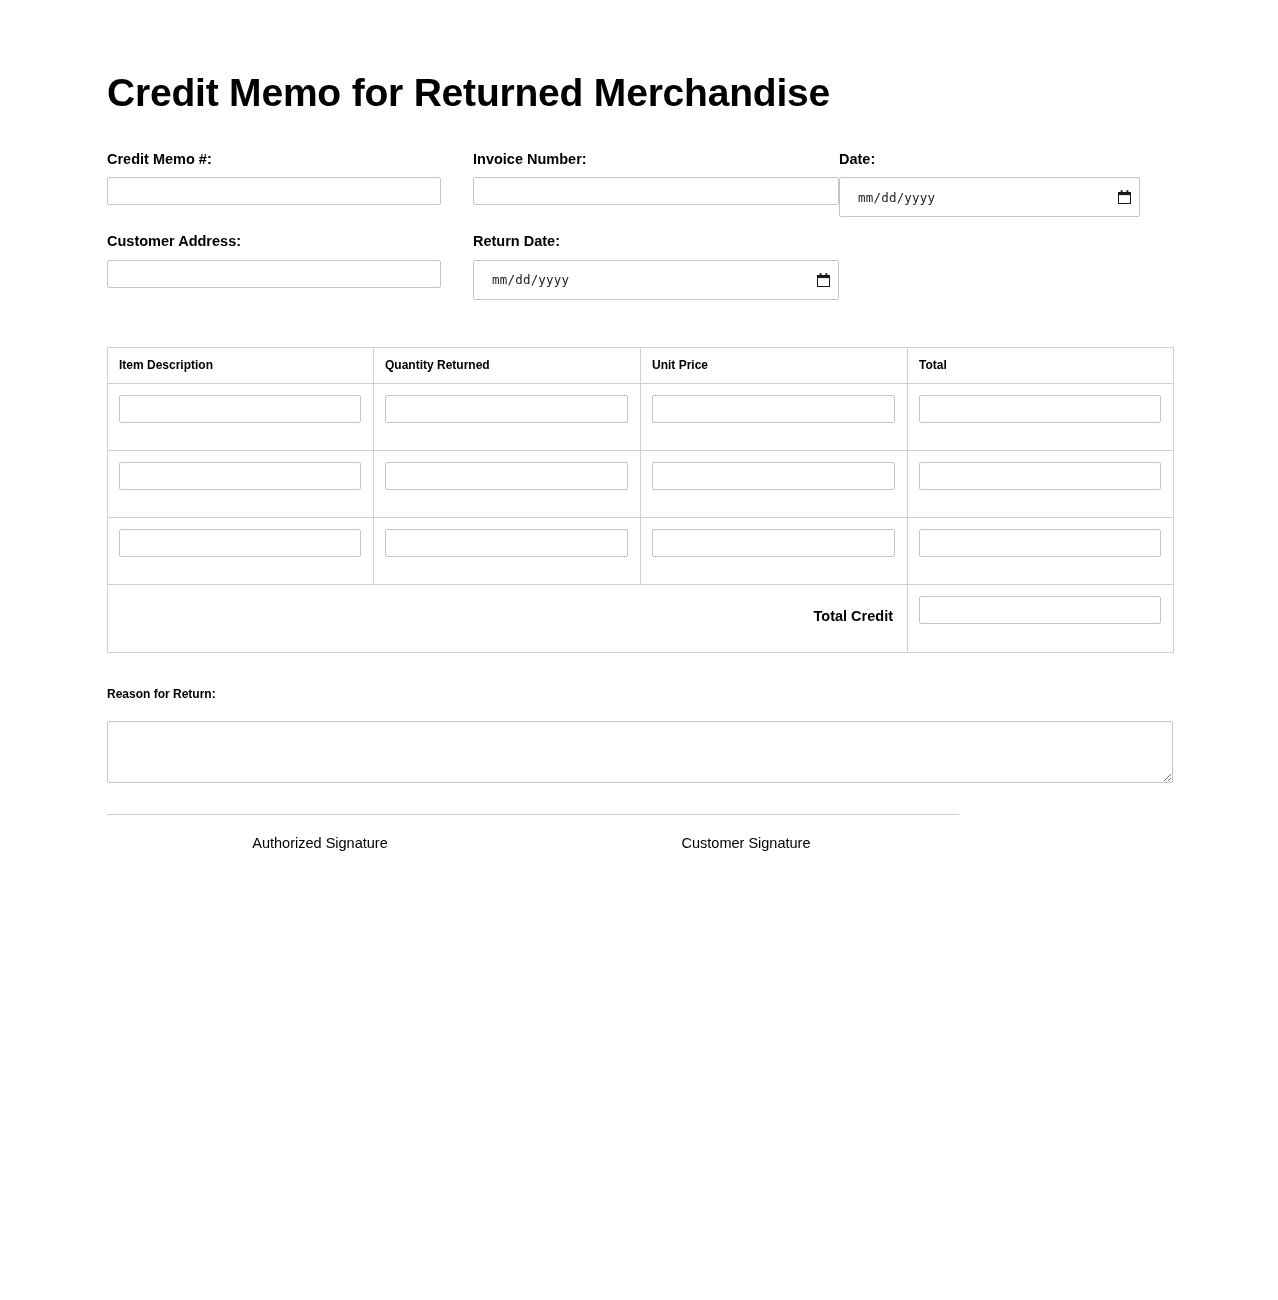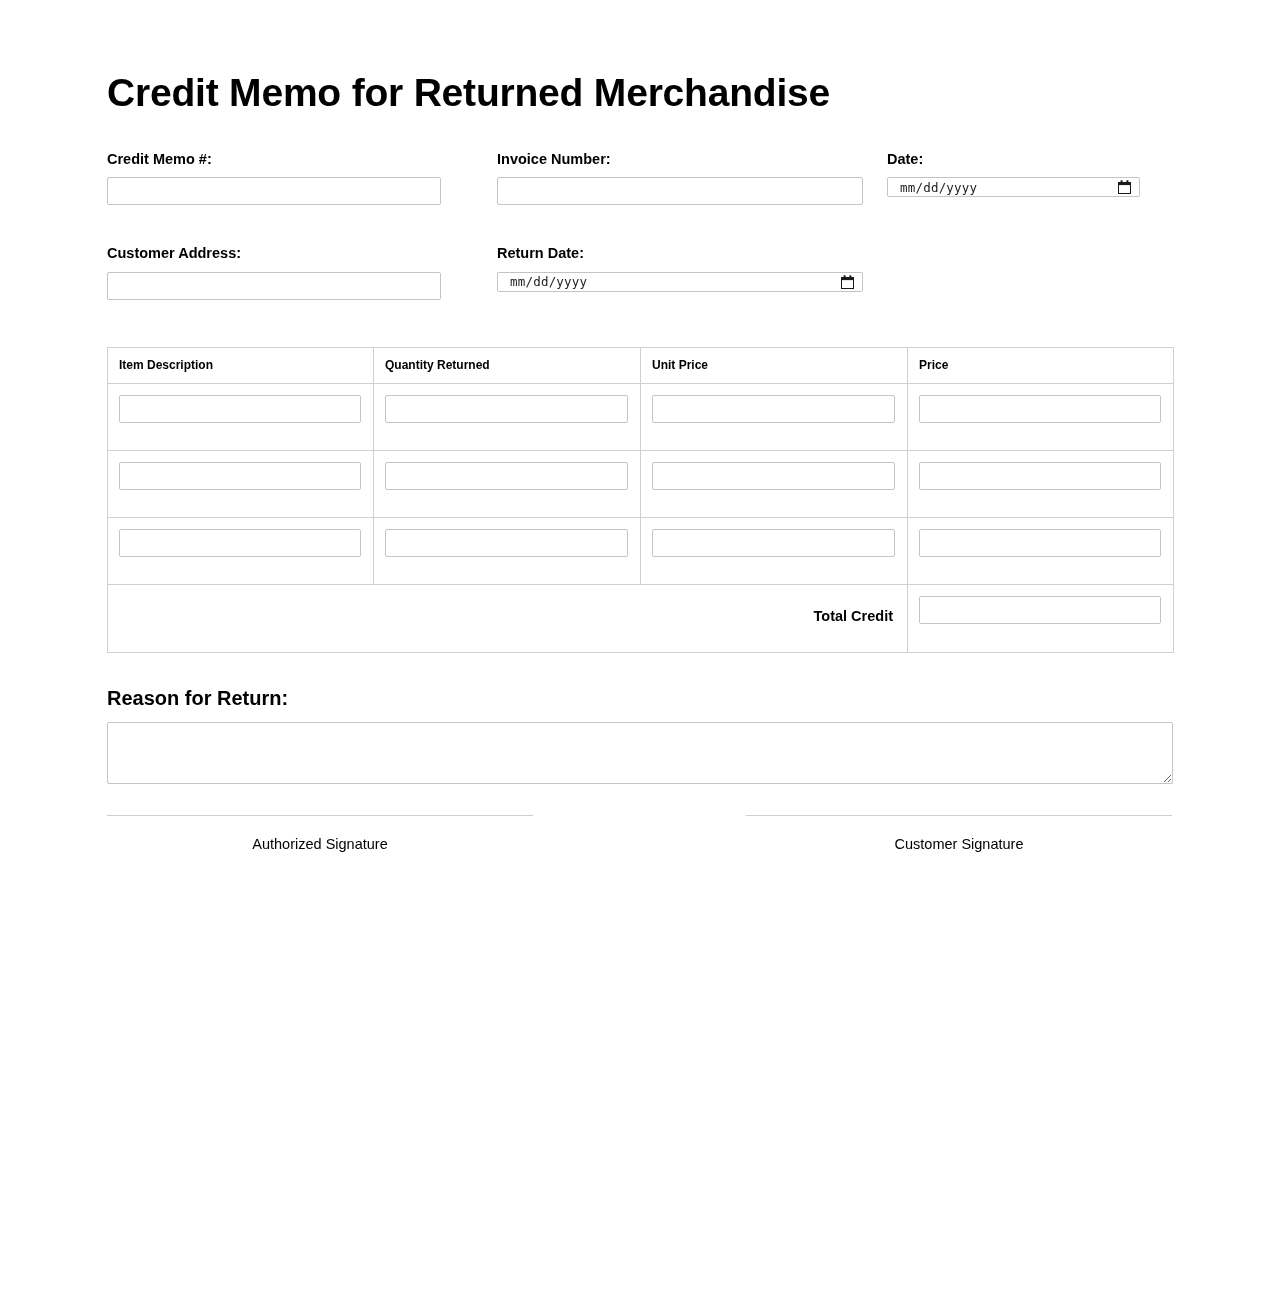--- a/index.html
+++ b/index.html
@@ -28,21 +28,20 @@
     margin: 0 0 34px 0;
     line-height: 1.2;
   }
 
   
   .field-grid {
     display: grid;
     grid-template-columns: 366px 366px 1fr;
     column-gap: 0;
     row-gap: 0;
-    gap: 24px;
   }
   .field-cell {
     padding-right: 32px;
     margin-bottom: 16px;
   }
   .field-cell.last { padding-right: 0; }
 
   .field-label {
     display: block;
     font-size: 14.5px;
@@ -60,27 +59,27 @@
     font-family: "Liberation Sans", sans-serif;
     font-size: 13px;
     padding: 2px 6px;
     color: #000;
     outline: none;
   }
 
   
   .date-input {
     width: 100%;
-    height: 20px;
+    height: 40px;
     border: 1px solid #c4c4c4;
     border-radius: 2px;
     background: #ffffff;
     display: flex;
     align-items: center;
-    padding: 0 8px 0 12px;
+    padding: 0 8px 0 18px;
     cursor: text;
   }
   .date-placeholder {
     font-family: "DejaVu Sans Mono", monospace;
     font-size: 12.5px;
     color: #222;
     letter-spacing: 0.2px;
     flex: 1;
     white-space: nowrap;
   }
@@ -132,43 +131,42 @@
     vertical-align: top;
   }
   td.total-value-cell {
     padding: 11px 12px 27px 11px;
   }
 
   
   .reason-block { margin-top: 34px; }
   .reason-label {
     display: block;
-    font-size: 20px;
-    font-weight: bold;
-    margin-bottom: 12px;
+    font-size: 12px;
+    font-weight: bold;
+    margin-bottom: 20px;
   }
   .reason-textarea {
     width: 1066px;
     height: 62px;
     border: 1px solid #c4c4c4;
     border-radius: 2px;
     background: #ffffff;
     font-family: "Liberation Sans", sans-serif;
     font-size: 13px;
     padding: 5px 7px;
     resize: vertical;
     display: block;
     outline: none;
   }
 
   
   .signatures {
     display: flex;
     margin-top: 31px;
-    gap: 213px;
   }
   .sig-block { width: 426px; }
   .sig-line {
     border-top: 1px solid #cfcfcf;
     height: 0;
   }
   .sig-caption {
     display: block;
     text-align: center;
     font-size: 14.5px;
@@ -235,21 +233,21 @@
       <col style="width:266px">
       <col style="width:267px">
       <col style="width:267px">
       <col style="width:266px">
     </colgroup>
     <thead>
       <tr>
         <th>Item Description</th>
         <th>Quantity Returned</th>
         <th>Unit Price</th>
-        <th>Price</th>
+        <th>Total</th>
       </tr>
     </thead>
     <tbody>
       <tr>
         <td>
           <input class="cell-input" type="text" style="">
         </td>
         <td>
           <input class="cell-input" type="text" style="">
         </td>

